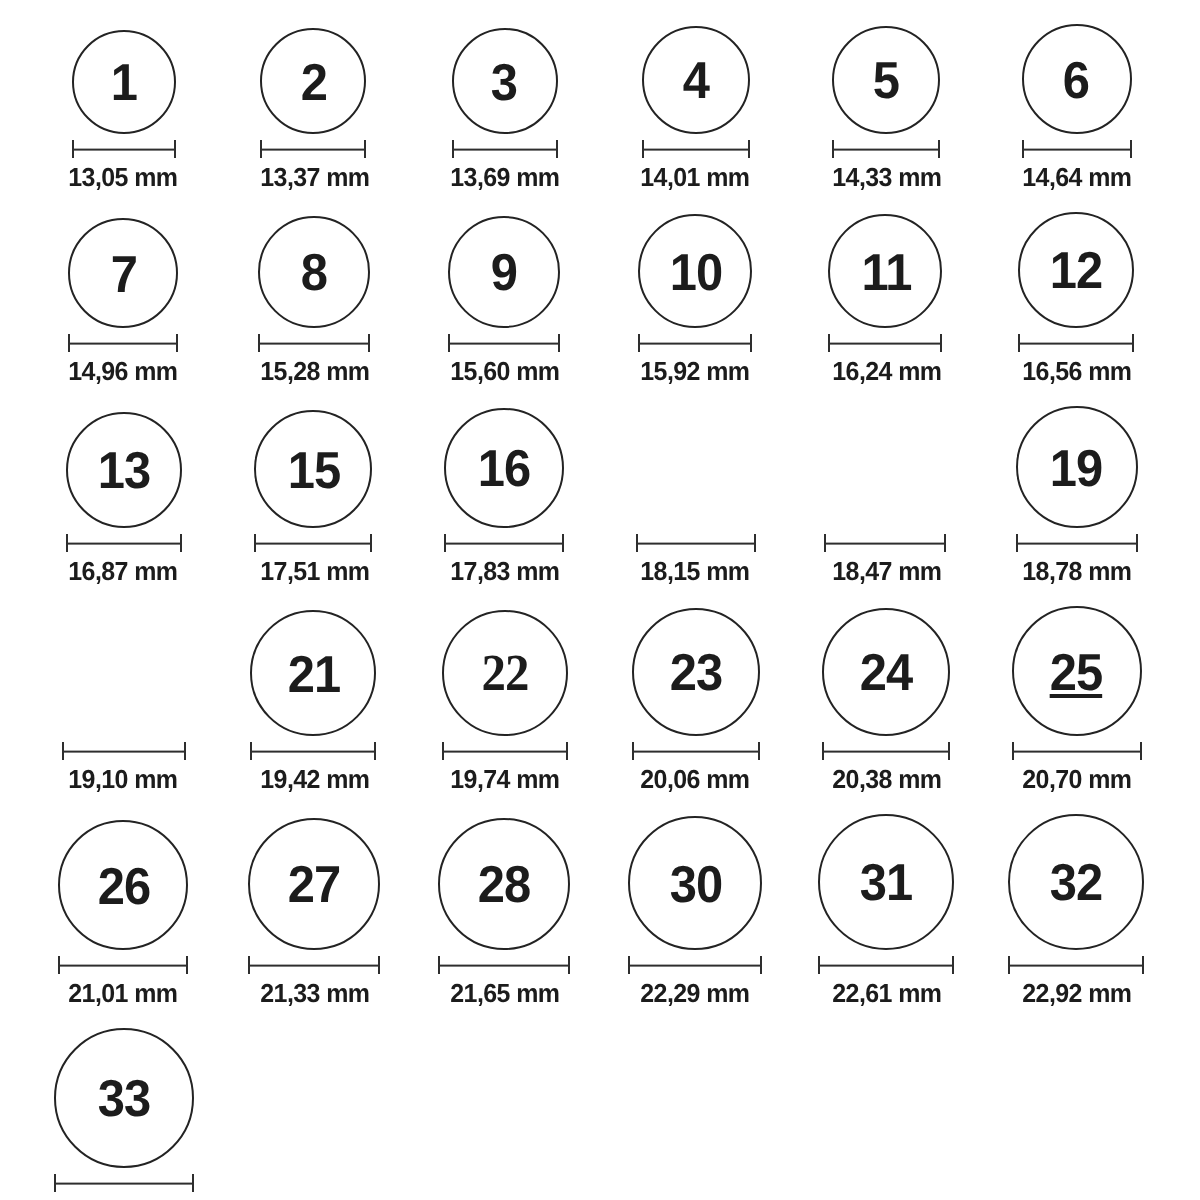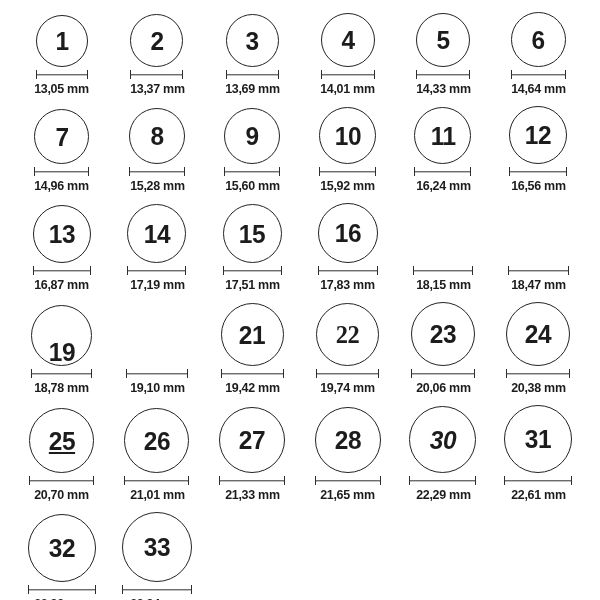--- a/index.html
+++ b/index.html
@@ -166,27 +166,20 @@
       </div>
       <div class="cell">
         <div class="circle" style="width: 58px; height: 58px;">
           <span class="num">13</span>
         </div>
         <div class="dim" style="width: 58px;"></div>
         <div class="label">16,87 mm</div>
       </div>
       <div class="cell">
         <div class="circle" style="width: 59px; height: 59px;">
-          <span class="num">14</span>
-        </div>
-        <div class="dim" style="width: 59px;"></div>
-        <div class="label">17,19 mm</div>
-      </div>
-      <div class="cell">
-        <div class="circle" style="width: 59px; height: 59px;">
           <span class="num">15</span>
         </div>
         <div class="dim" style="width: 59px;"></div>
         <div class="label">17,51 mm</div>
       </div>
       <div class="cell">
         <div class="circle" style="width: 60px; height: 60px;">
           <span class="num">16</span>
         </div>
         <div class="dim" style="width: 60px;"></div>
@@ -194,21 +187,21 @@
       </div>
       <div class="cell">
         <div class="dim" style="width: 60px;"></div>
         <div class="label">18,15 mm</div>
       </div>
       <div class="cell">
         <div class="dim" style="width: 61px;"></div>
         <div class="label">18,47 mm</div>
       </div>
       <div class="cell">
-        <div class="circle" style="width: 61px; height: 61px; align-items: flex-end;">
+        <div class="circle" style="width: 61px; height: 61px;">
           <span class="num">19</span>
         </div>
         <div class="dim" style="width: 61px;"></div>
         <div class="label">18,78 mm</div>
       </div>
       <div class="cell">
         <div class="dim" style="width: 62px;"></div>
         <div class="label">19,10 mm</div>
       </div>
       <div class="cell">
@@ -261,21 +254,21 @@
         <div class="label">21,33 mm</div>
       </div>
       <div class="cell">
         <div class="circle" style="width: 66px; height: 66px;">
           <span class="num">28</span>
         </div>
         <div class="dim" style="width: 66px;"></div>
         <div class="label">21,65 mm</div>
       </div>
       <div class="cell">
-        <div class="circle" style="width: 67px; height: 67px; font-style: italic;">
+        <div class="circle" style="width: 67px; height: 67px;">
           <span class="num">30</span>
         </div>
         <div class="dim" style="width: 67px;"></div>
         <div class="label">22,29 mm</div>
       </div>
       <div class="cell">
         <div class="circle" style="width: 68px; height: 68px;">
           <span class="num">31</span>
         </div>
         <div class="dim" style="width: 68px;"></div>

